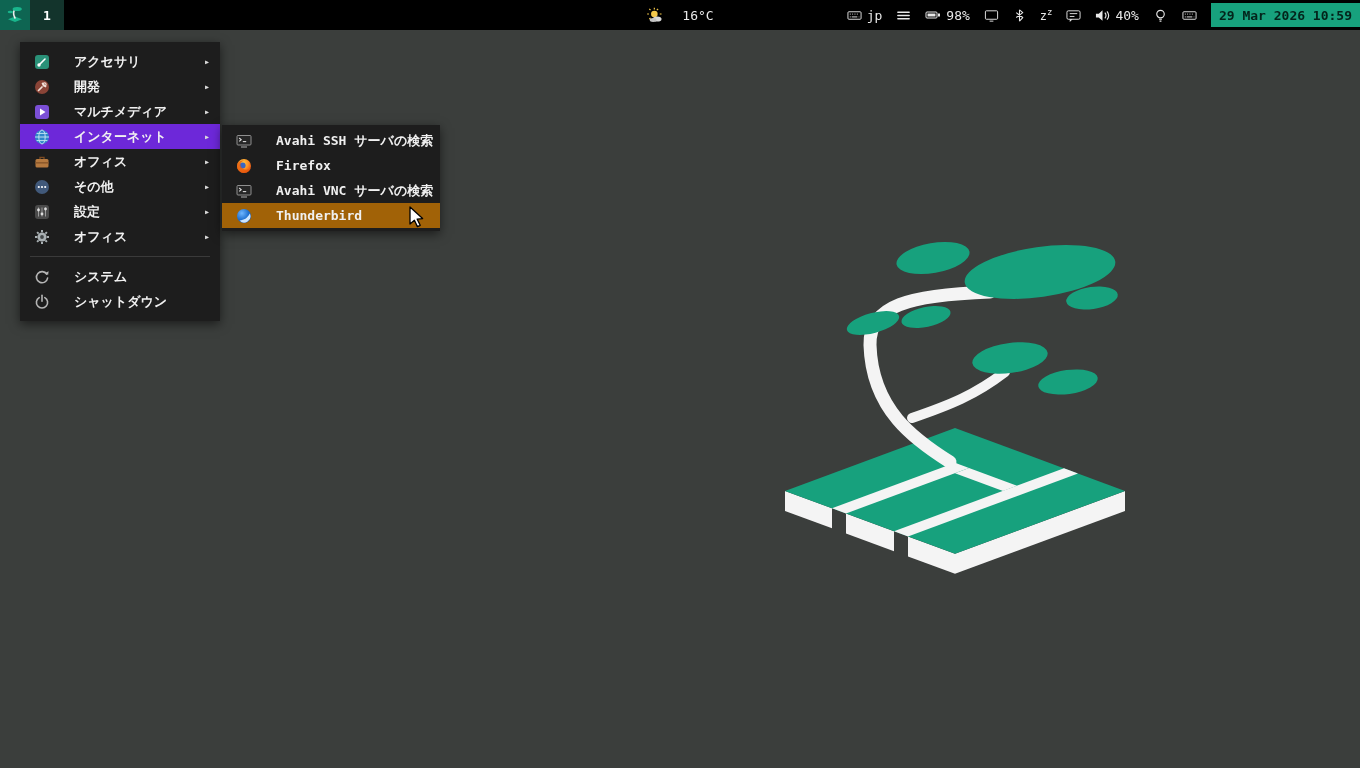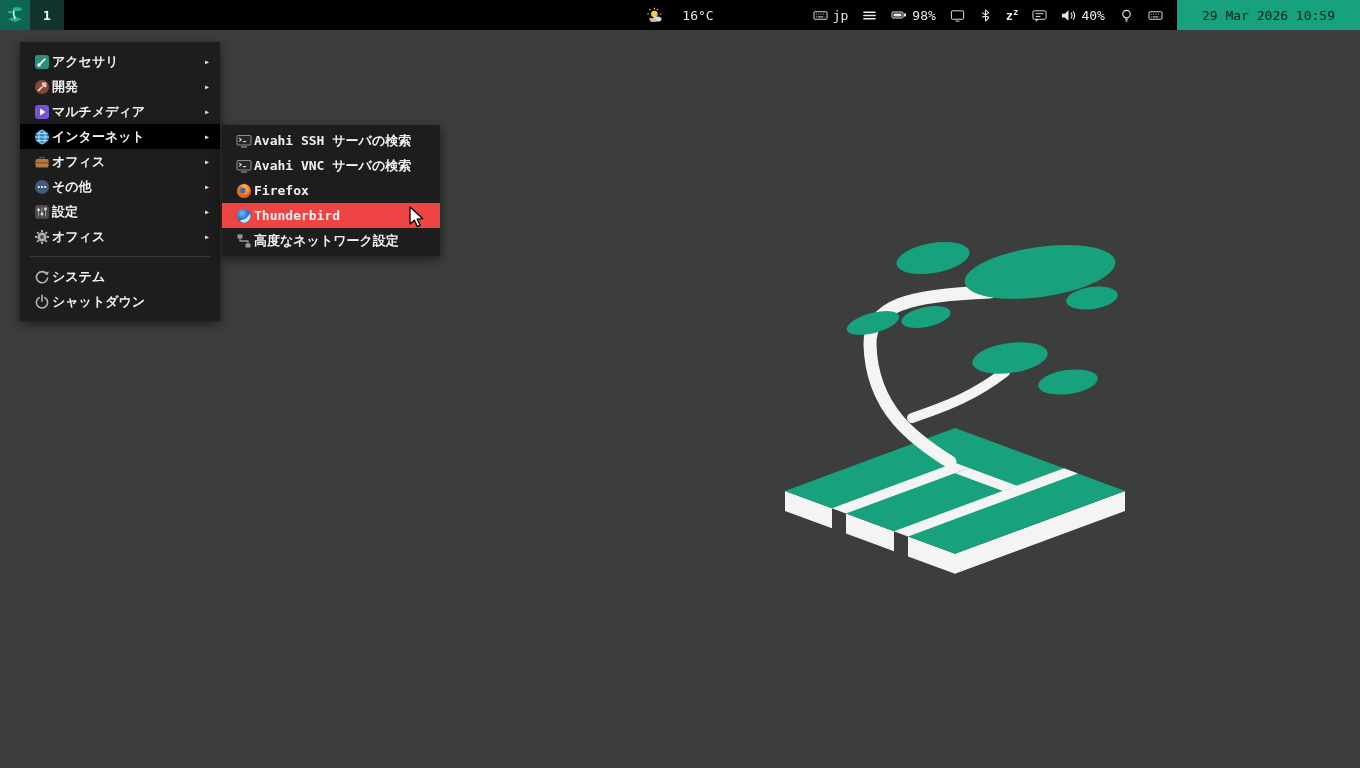--- a/index.html
+++ b/index.html
@@ -14,43 +14,43 @@
     position:absolute; top:0; left:0; width:1360px; height:30px;
     background:#000; display:flex; align-items:center;
     color:#e8e8e8; font-size:13px;
   }
   .ws-logo { width:30px; height:30px; background:#0e6552; display:flex; align-items:center; justify-content:center; }
   .ws-num  { width:34px; height:30px; background:#13342c; display:flex; align-items:center; justify-content:center; color:#fff; font-weight:bold; }
   .weather { position:absolute; left:50%; transform:translateX(-50%); display:flex; align-items:center; gap:20px; height:30px; }
   .status  { margin-left:auto; display:flex; align-items:center; gap:14px; height:30px; }
   .st { display:flex; align-items:center; gap:5px; height:30px; }
   .st svg { display:block; }
-  .zz { font-weight:bold; font-size:12px; line-height:1; }
+  .zz { font-weight:normal; font-size:12px; line-height:1; }
   .zs { font-size:9px; vertical-align:super; }
   .date {
-    height:30px; display:flex; align-items:center; padding:0 25px; margin-left:14px;
-    background:#17a17d; color:#03241b; font-weight:normal;
+    height:24px; display:flex; align-items:center; padding:0 8px; margin-left:14px;
+    background:#17a17d; color:#03241b; font-weight:bold;
   }
   
   .menu {
     position:absolute; left:20px; top:42px; width:200px;
     background:#1d1d1d; padding:7px 0; box-shadow:0 3px 10px rgba(0,0,0,.55);
   }
   .submenu {
     position:absolute; left:222px; top:125px; width:218px;
     background:#1d1d1d; padding:3px 0; box-shadow:0 3px 10px rgba(0,0,0,.55);
   }
   .mi {
-    height:25px; display:flex; align-items:center; gap:2px;
+    height:25px; display:flex; align-items:center; gap:24px;
     padding:0 10px 0 14px; font-size:13px; font-weight:bold; color:#f0f0f0;
     white-space:nowrap; cursor:default;
   }
   .mi .arr { margin-left:auto; font-size:10px; color:#dcdcdc; }
-  .mi.hl  { background:#000000; }
-  .mi.hlg { background:#ef4444; }
+  .mi.hl  { background:#6d28d9; }
+  .mi.hlg { background:#a16207; }
   .msep { height:1px; background:#3a3a3a; margin:7px 10px; }
   .icon16 { width:16px; height:16px; flex:0 0 16px; display:block; }
   
   .logo-wrap { position:absolute; left:700px; top:210px; width:520px; height:380px; }
   .cursor { position:absolute; left:408px; top:206px; }
   .defs { position:absolute; width:0; height:0; overflow:hidden; }
 </style>
 </head>
 <body>
 
@@ -345,41 +345,35 @@
 
 <div class="submenu">
   <div class="mi">
     <svg class="icon16">
         <use href="#s-term"></use>
       </svg>
     <span>Avahi SSH サーバの検索</span>
   </div>
   <div class="mi">
     <svg class="icon16">
+        <use href="#s-ff"></use>
+      </svg>
+    <span>Firefox</span>
+  </div>
+  <div class="mi">
+    <svg class="icon16">
         <use href="#s-term"></use>
       </svg>
     <span>Avahi VNC サーバの検索</span>
   </div>
-  <div class="mi">
-    <svg class="icon16">
-        <use href="#s-ff"></use>
-      </svg>
-    <span>Firefox</span>
-  </div>
   <div class="mi hlg">
     <svg class="icon16">
         <use href="#s-tb"></use>
       </svg>
     <span>Thunderbird</span>
-  </div>
-  <div class="mi">
-    <svg class="icon16">
-        <use href="#s-netcfg"></use>
-      </svg>
-    <span>高度なネットワーク設定</span>
   </div>
 </div>
 
 <div class="logo-wrap">
   <svg width="520" height="380" viewBox="0 0 520 380">
 
     <polygon points="85,281 132,298.3 132,318.3 85,301" fill="#f4f4f4"></polygon>
     <polygon points="146,303.5 194,321.2 194,341.2 146,323.5" fill="#f4f4f4"></polygon>
     <polygon points="208,326.4 255,343.8 255,363.8 208,346.4" fill="#f4f4f4"></polygon>
     <polygon points="425,281 255,343.8 255,363.8 425,301" fill="#f4f4f4"></polygon>

